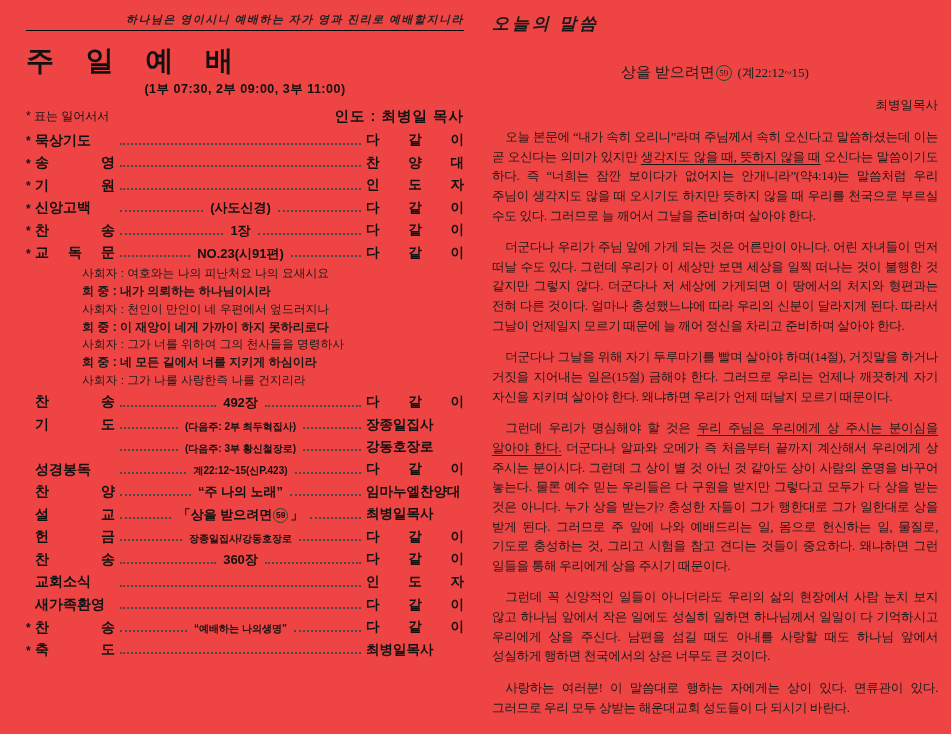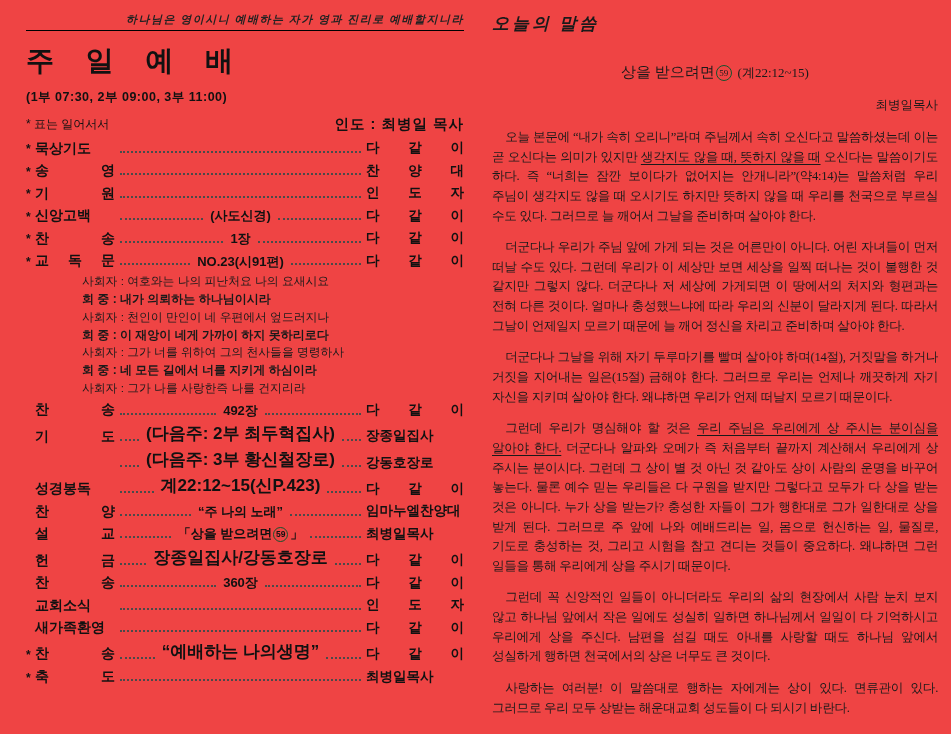--- a/index.html
+++ b/index.html
@@ -4,31 +4,31 @@
 <style>
   html,body{margin:0;padding:0;background:#fff;}
   body{width:951px;height:734px;overflow:hidden;font-family:"Liberation Sans",sans-serif;color:#111;}
   .page{position:relative;width:951px;height:734px;background:#ef4444;}
 
   
   .left-col{position:absolute;left:26px;top:12px;width:438px;}
   .motto{text-align:right;font-family:"Liberation Serif",serif;font-style:italic;font-weight:bold;
          font-size:11px;letter-spacing:1.5px;border-bottom:1.6px solid #000;padding-bottom:3px;color:#222;}
   .bulletin-title{text-align:left;font-size:28px;font-weight:bold;letter-spacing:12px;margin-top:11px;white-space:nowrap;}
-  .bulletin-sub{text-align:left;font-size:12.5px;font-weight:bold;margin-top:9px;letter-spacing:0.5px;}
+  .bulletin-sub{text-align:center;font-size:12.5px;font-weight:bold;margin-top:1px;letter-spacing:0.5px;}
   .note-row{display:flex;justify-content:space-between;align-items:center;margin-top:9px;}
   .stand-note{font-size:12px;}
   .leader-name{font-weight:bold;font-size:14.5px;letter-spacing:1px;}
 
   .order-row{display:flex;align-items:flex-end;margin-top:5.5px;font-size:14px;line-height:1.22;}
   .star{width:9px;font-weight:bold;font-size:12px;flex:none;}
   .olabel{width:80px;flex:none;font-weight:bold;text-align:justify;text-align-last:justify;white-space:nowrap;}
   .lead{flex:1 1 auto;min-width:12px;border-bottom:2px dotted #4a4a4a;margin:0 5px 4px 5px;}
   .ocenter{font-weight:bold;text-align:center;white-space:nowrap;padding:0 2px;font-size:13px;}
-  .ocenter.small{font-size:17px;}
+  .ocenter.small{font-size:10px;}
   .oright{width:98px;flex:none;font-weight:bold;font-size:13.5px;text-align:justify;text-align-last:justify;white-space:nowrap;}
 
   .reading{margin:5px 0 2px 56px;font-size:11.8px;line-height:1.28;color:#1a1a1a;}
   .reading .line{white-space:nowrap;margin-top:2.5px;}
   .reading .line.b{font-weight:bold;font-size:12px;}
 
   
   .right-col{position:absolute;left:492px;top:12px;width:446px;font-family:"Liberation Serif",serif;color:#1a1a1a;}
   .word-header{display:flex;align-items:flex-start;}
   .word-title{font-weight:bold;font-size:17px;letter-spacing:3px;white-space:nowrap;padding-bottom:1px;font-style:italic;}

